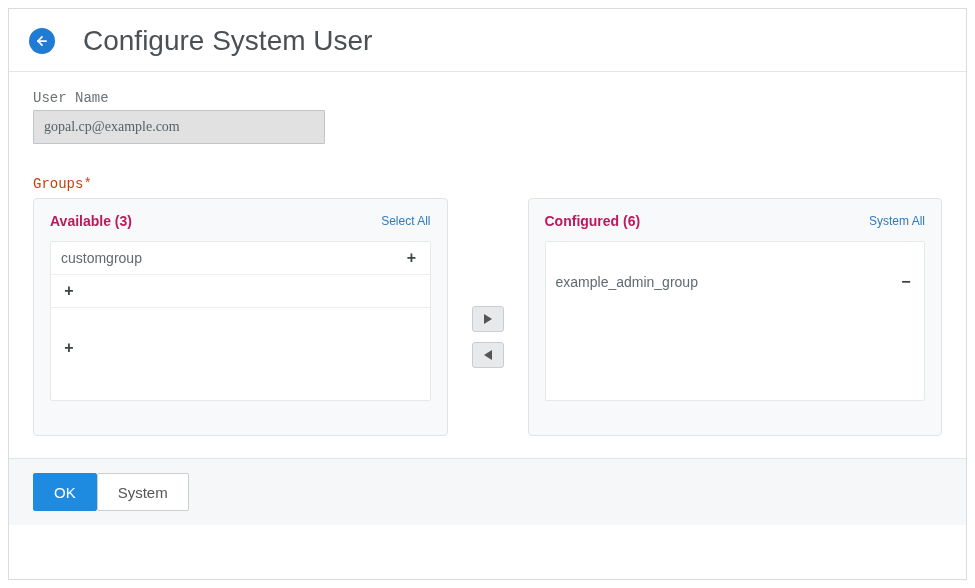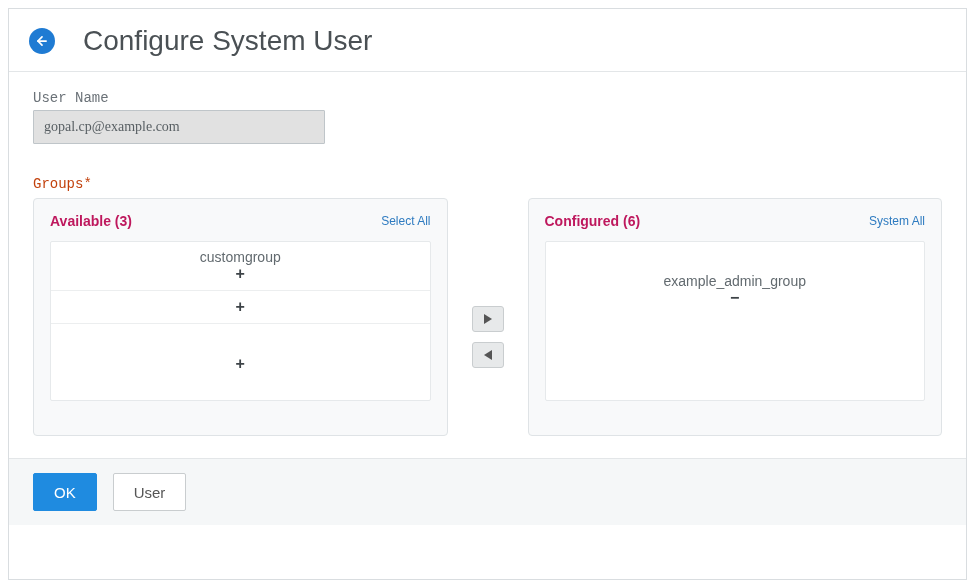--- a/index.html
+++ b/index.html
@@ -103,21 +103,20 @@
     min-height: 160px;
   }
   .list-item {
     display: flex;
     align-items: center;
     justify-content: space-between;
     padding: 7px 10px;
     border-bottom: 1px solid #eceeef;
     cursor: pointer;
     color: #626a6f;
-    flex-direction: column;
   }
   .list-item:last-child { border-bottom: none; margin-top: 24px; }
   .item-label {
     white-space: nowrap;
     overflow: hidden;
     text-overflow: ellipsis;
     max-width: 280px;
   }
   .item-glyph {
     font-weight: 700;
@@ -145,21 +144,20 @@
     align-items: center;
     justify-content: center;
     cursor: pointer;
   }
   .transfer-btn svg { display:block; }
   .footer {
     background: #f5f7f8;
     border-top: 1px solid #e3e6e8;
     padding: 14px 24px;
     display: flex;
-    gap: 16px;
     margin-top: 22px;
   }
   .btn {
     height: 38px;
     padding: 0 20px;
     border-radius: 2px;
     font-size: 15px;
     cursor: pointer;
     display: inline-flex;
     align-items: center;
@@ -249,17 +247,17 @@
               <span class="item-glyph">−</span>
             </div>
           </div>
         </div>
 
       </div>
     </div>
 
     <div class="footer">
       <div class="btn btn-primary">OK</div>
-      <div class="btn btn-secondary">User</div>
+      <div class="btn btn-secondary">System</div>
     </div>
   </div>
 
 </div>
 
 </body></html>

